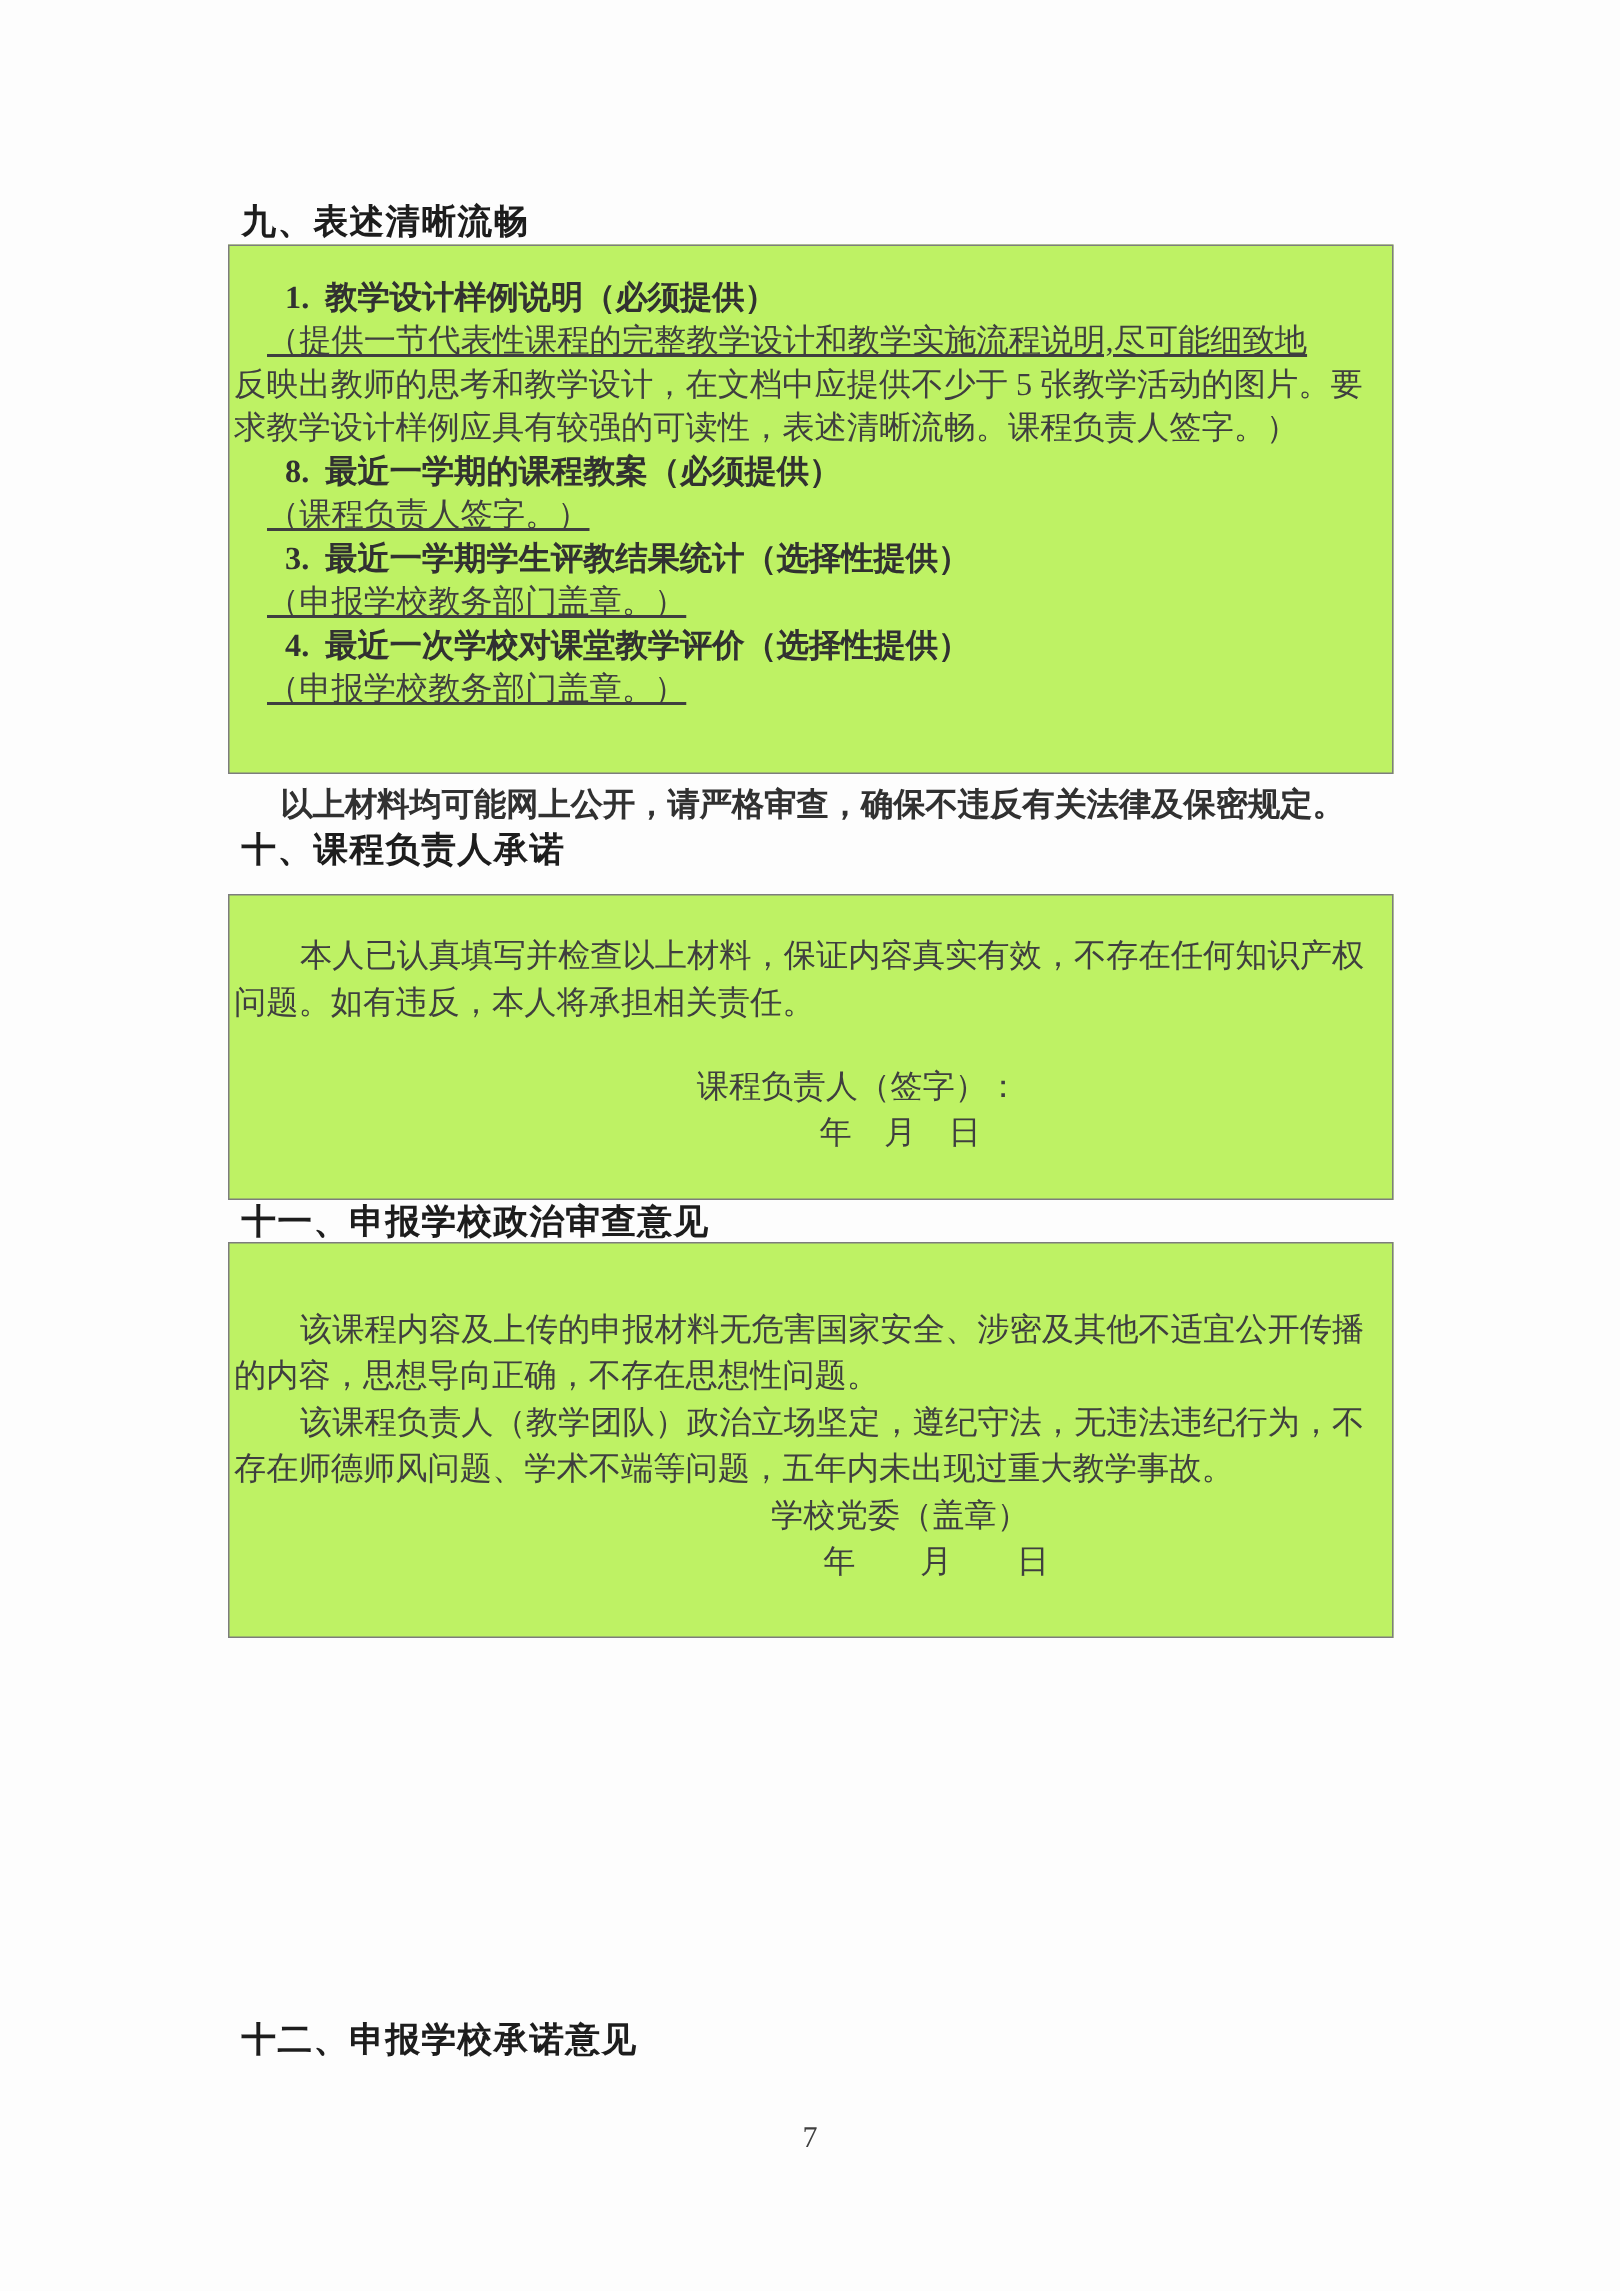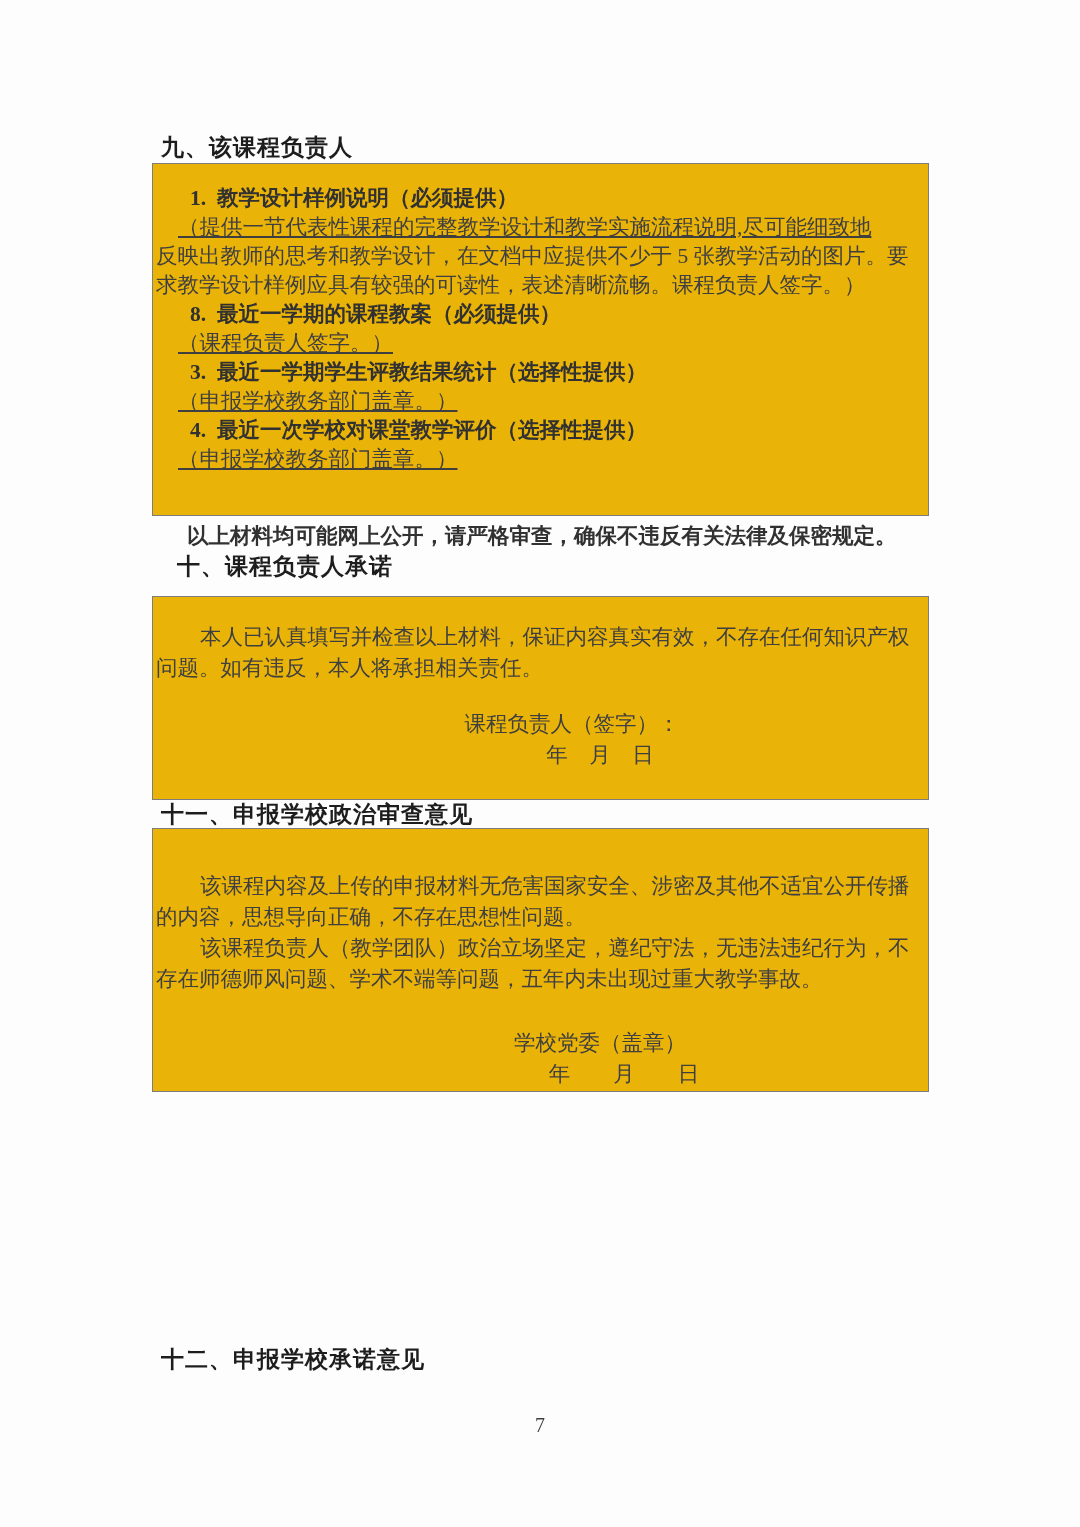--- a/index.html
+++ b/index.html
@@ -11,54 +11,54 @@
     color:#3f3f3f;
     overflow:hidden;
   }
   .heading {
     position:absolute; left:161px;
     font-family:"Liberation Sans","DejaVu Sans",sans-serif;
     font-weight:bold; font-size:23px; color:#1d1d1d;
     letter-spacing:1px; white-space:pre;
   }
   .h9  { top:132px; }
-  .h10 { top:551px;margin-left:16px; }
+  .h10 { top:551px; }
   .h11 { top:799px; }
   .h12 { top:1344px; }
   .box {
     position:absolute; left:152px; width:777px;
     border:1px solid #7d7d7d; box-sizing:border-box;
-    background:#eab308;
+    background:#bef264;
   }
   .box1 { top:163px;  height:353px; padding:20px 4px 0 3px; }
   .box2 { top:596px;  height:204px; padding:25px 4px 0 3px; }
   .box3 { top:828px;  height:264px; padding:42px 4px 17px 3px; }
   .ln { white-space:pre; font-size:21.5px; }
   .box1 .ln { line-height:29px; }
   .box2 .ln, .box3 .ln { line-height:31px; }
   .item  { font-weight:bold; padding-left:34px; color:#313131; }
   .pnote { padding-left:22px;text-decoration:underline; }
   .final { font-weight:bold; padding-left:31px; color:#313131;margin-top:48px; }
   .indent { text-indent:44px; }
   .sig  { text-align:center; }
   .box2 .sigline  { margin-top:25px; transform:translateX(32px); }
   .box2 .dateline { transform:translateX(60px); }
-  .box3 .sigline  { margin-top:33px; transform:translateX(60px); }
+  .box3 .sigline  { transform:translateX(60px); }
   .box3 .dateline { transform:translateX(84px); }
   .page-number {
     position:absolute; top:1414px; left:0; width:100%;
     text-align:center; font-size:20px; color:#3f3f3f;
   }
 </style>
 </head>
 <body>
 
 <div class="page">
 
-  <div class="heading h9">九、该课程负责人</div>
+  <div class="heading h9">九、表述清晰流畅</div>
 
   <div class="box box1">
     <div class="ln item">1.  教学设计样例说明（必须提供）</div>
     <div class="ln pnote">（提供一节代表性课程的完整教学设计和教学实施流程说明,尽可能细致地</div>
     <div class="ln">反映出教师的思考和教学设计，在文档中应提供不少于 5 张教学活动的图片。要</div>
     <div class="ln">求教学设计样例应具有较强的可读性，表述清晰流畅。课程负责人签字。）</div>
     <div class="ln item">8.  最近一学期的课程教案（必须提供）</div>
     <div class="ln pnote">（课程负责人签字。）</div>
     <div class="ln item">3.  最近一学期学生评教结果统计（选择性提供）</div>
     <div class="ln pnote">（申报学校教务部门盖章。）</div>

